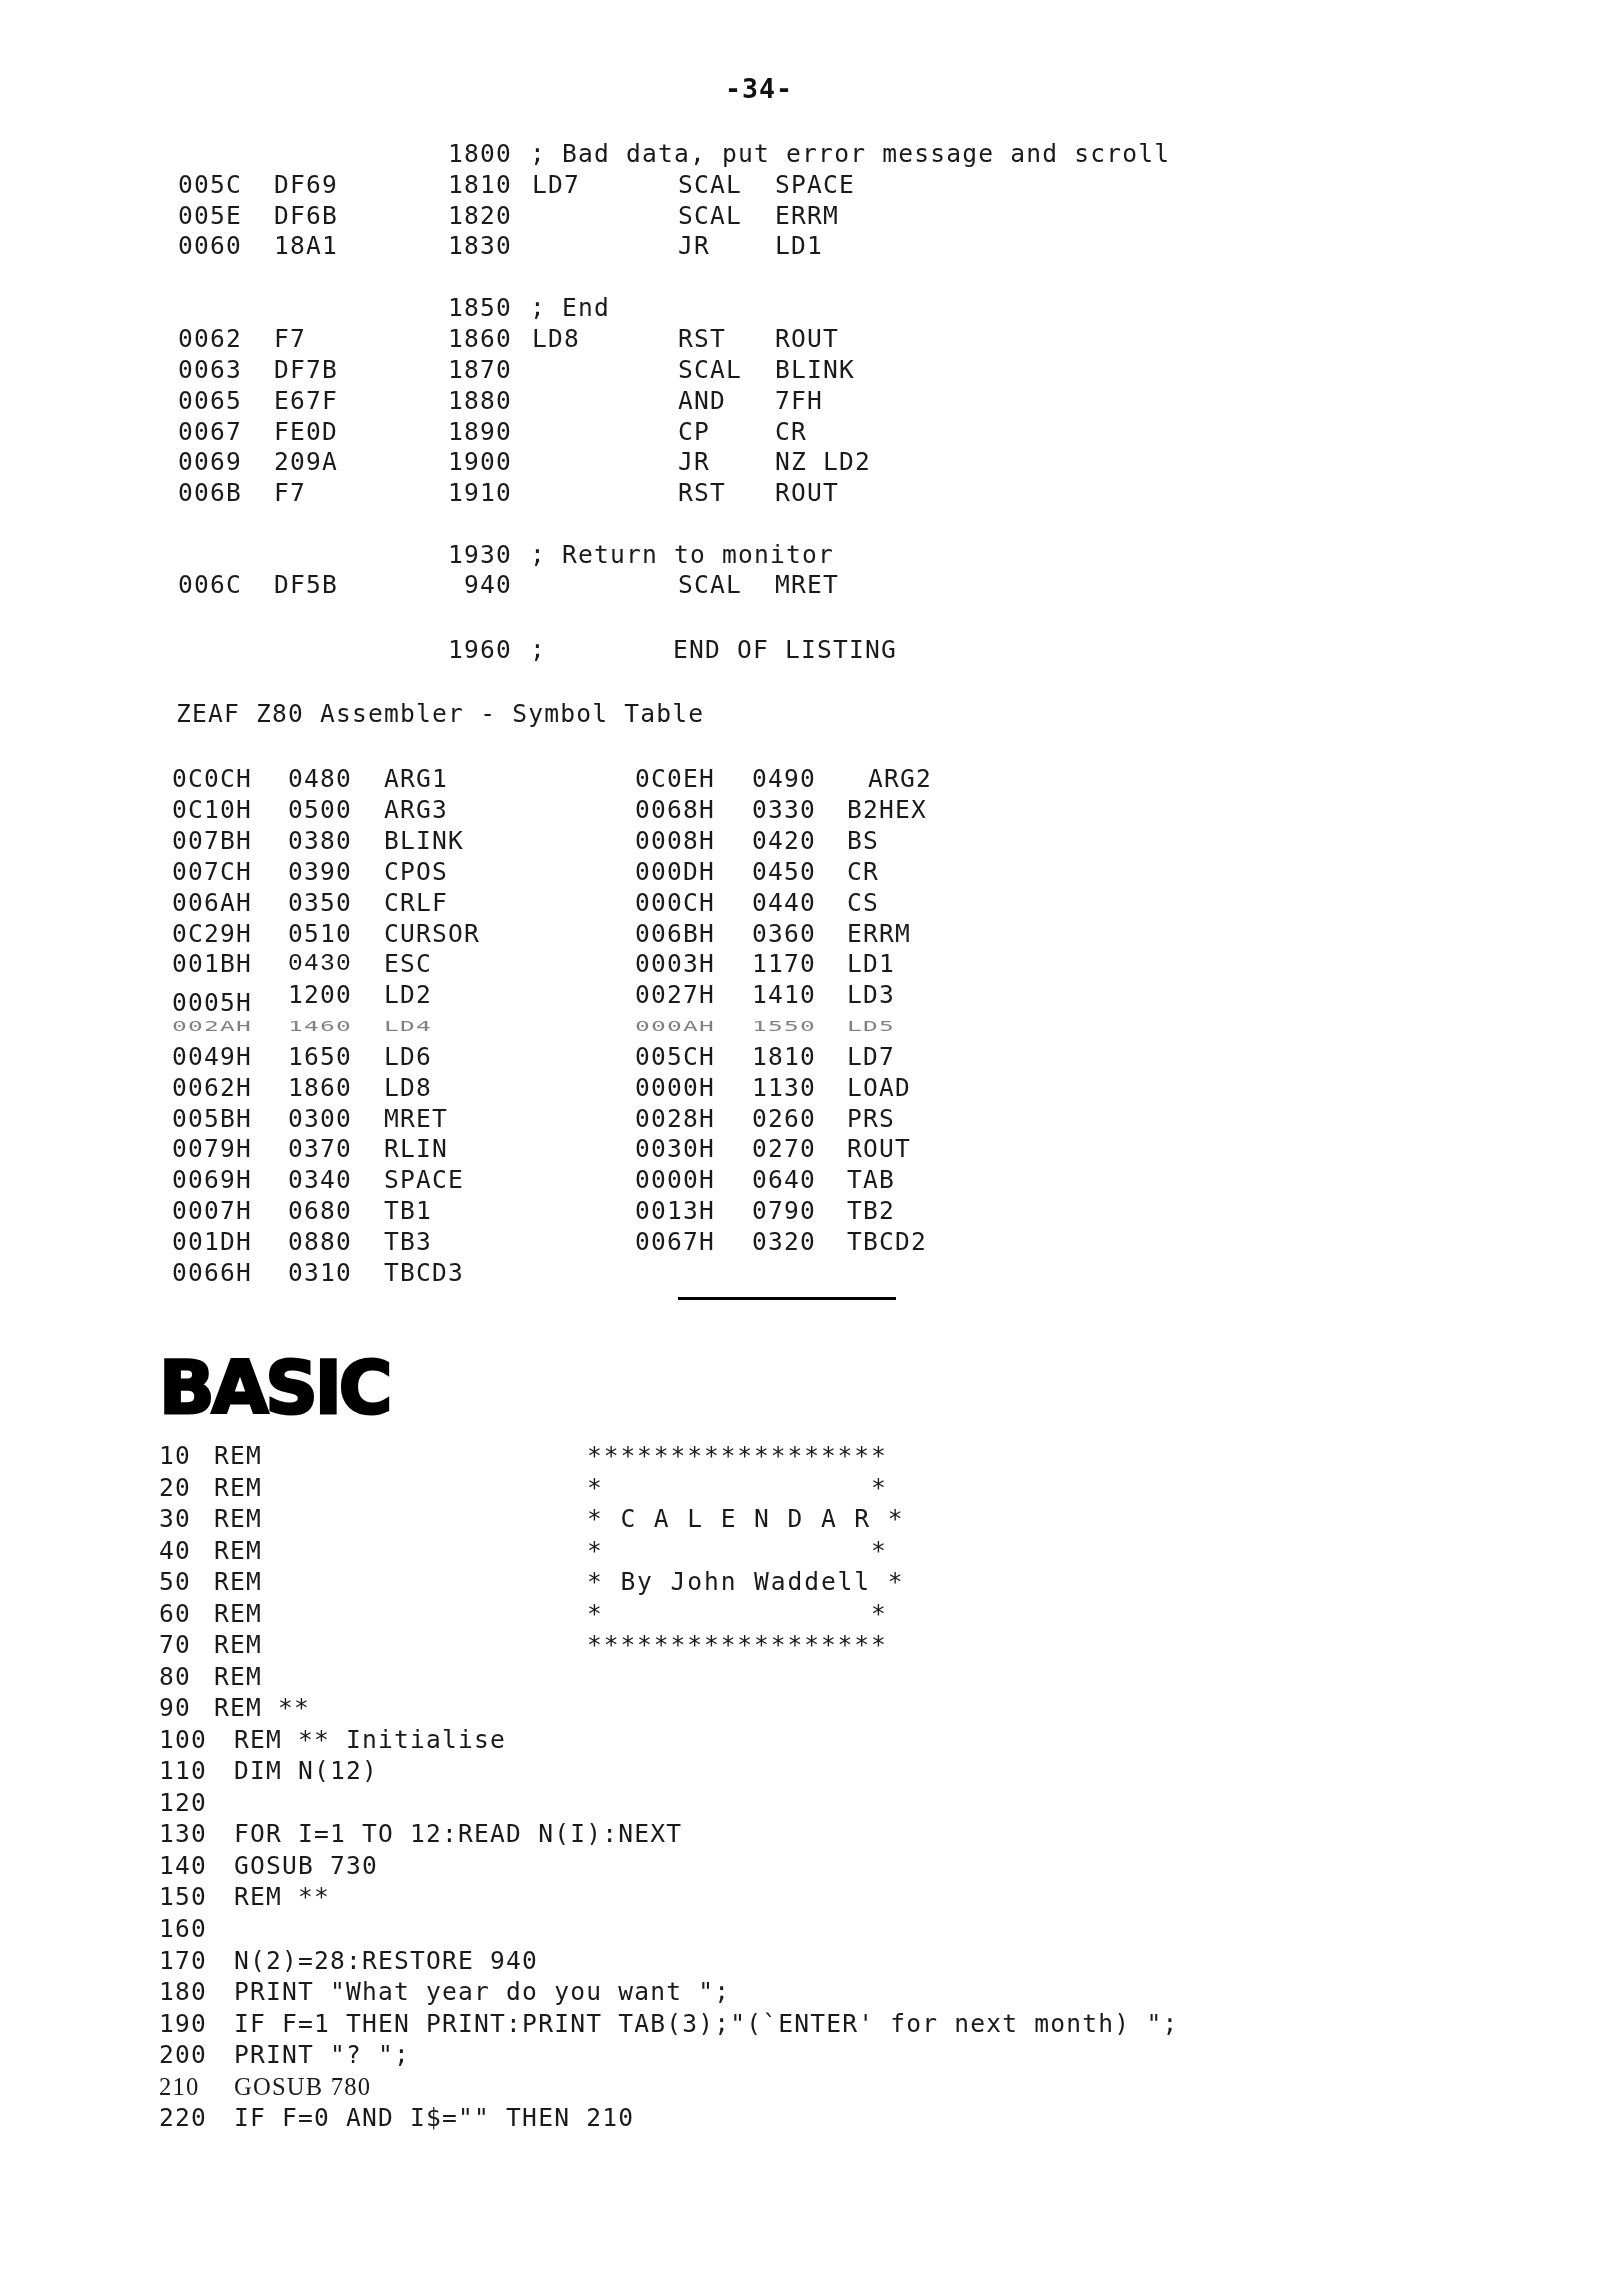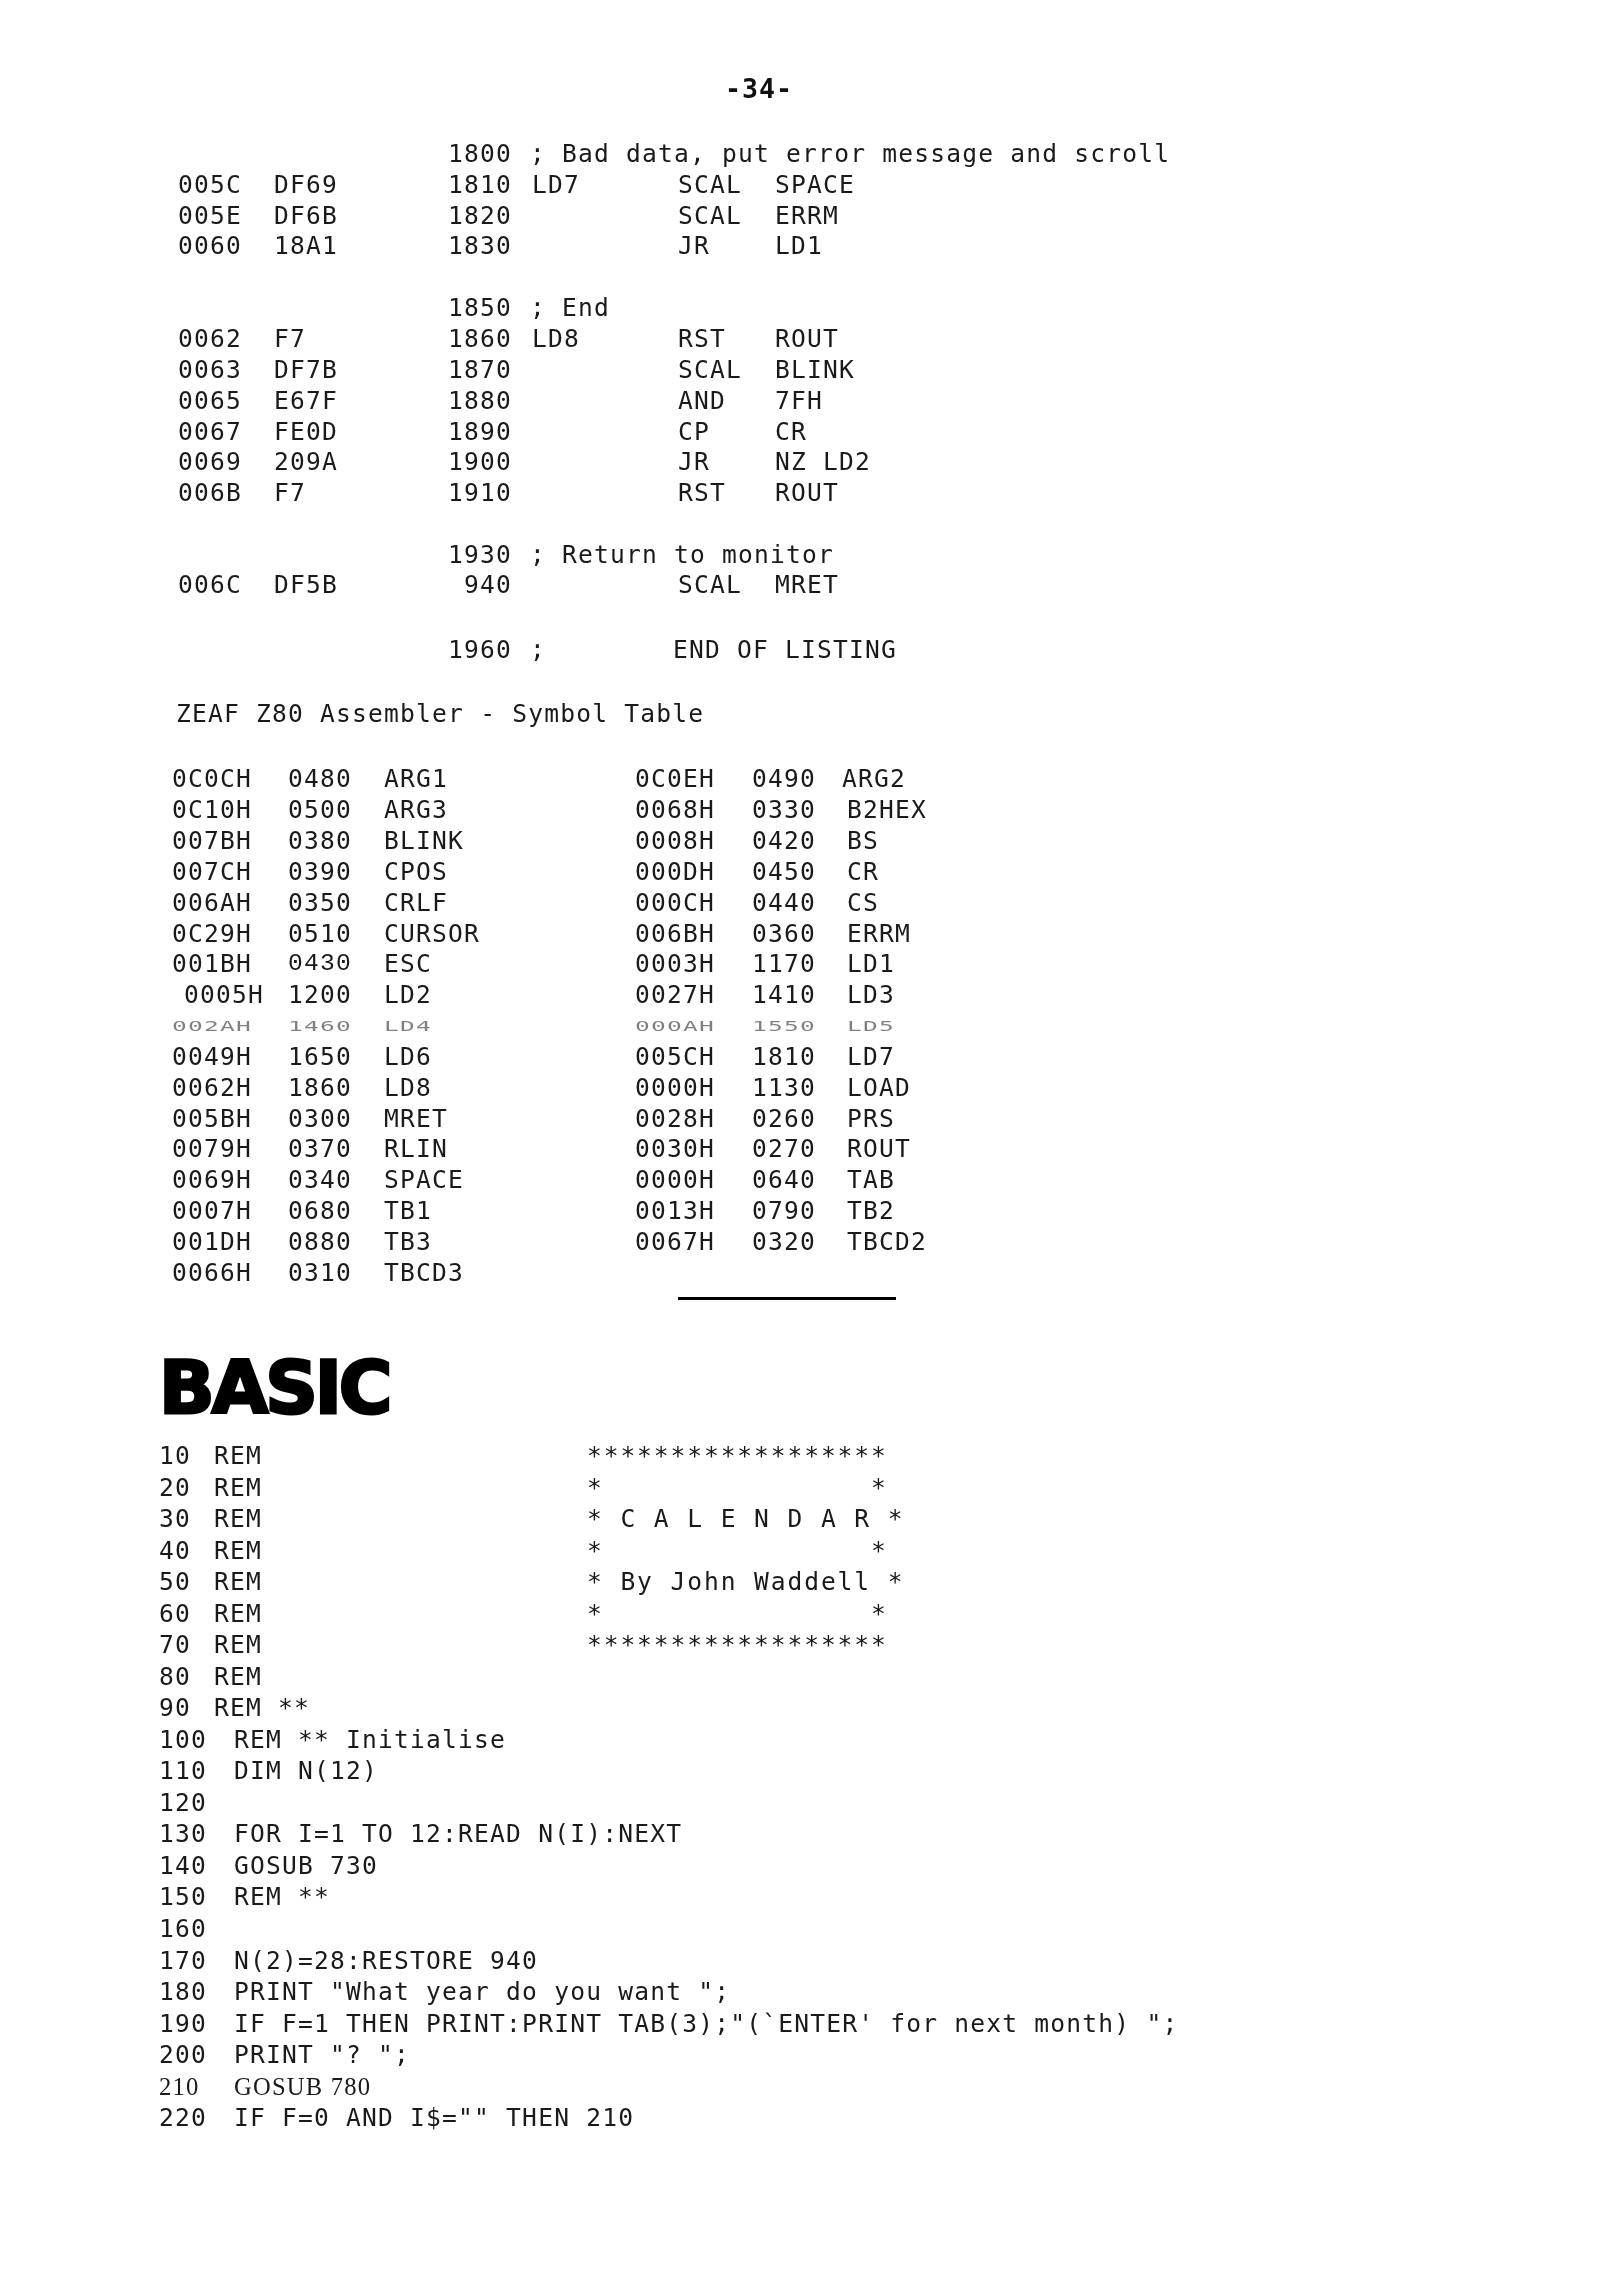--- a/index.html
+++ b/index.html
@@ -35,28 +35,28 @@
     <div class="row mono" style="left: 0px; top: 417px; width: 1623px;"><span class="c" style="left: 178px;">0067</span><span class="c" style="left: 274px;">FE0D</span><span class="c" style="left: 448px;">1890</span><span class="c" style="left: 678px;">CP</span><span class="c" style="left: 775px;">CR</span></div>
     <div class="row mono" style="left: 0px; top: 447px; width: 1623px;"><span class="c" style="left: 178px;">0069</span><span class="c" style="left: 274px;">209A</span><span class="c" style="left: 448px;">1900</span><span class="c" style="left: 678px;">JR</span><span class="c" style="left: 775px;">NZ LD2</span></div>
     <div class="row mono" style="left: 0px; top: 478px; width: 1623px;"><span class="c" style="left: 178px;">006B</span><span class="c" style="left: 274px;">F7</span><span class="c" style="left: 448px;">1910</span><span class="c" style="left: 678px;">RST</span><span class="c" style="left: 775px;">ROUT</span></div>
     <div class="row mono" style="left: 0px; top: 540px; width: 1623px;"><span class="c" style="left: 448px;">1930</span><span class="c" style="left: 530px;">; Return to monitor</span></div>
     <div class="row mono" style="left: 0px; top: 570px; width: 1623px;"><span class="c" style="left: 178px;">006C</span><span class="c" style="left: 274px;">DF5B</span><span class="c" style="left: 448px;"> 940</span><span class="c" style="left: 678px;">SCAL</span><span class="c" style="left: 775px;">MRET</span></div>
     <div class="row mono" style="left: 0px; top: 635px; width: 1623px;"><span class="c" style="left: 448px;">1960</span><span class="c" style="left: 530px;">;</span><span class="c" style="left: 673px;">END OF LISTING</span></div>
   </div>
 
 <div class="row mono" style="left:176px; top:699px;">ZEAF Z80 Assembler - Symbol Table</div>
 <div id="sym">
-    <div class="row mono" style="left: 0px; top: 764px; width: 1623px;"><span class="c" style="left: 172px;">0C0CH</span><span class="c" style="left: 288px;">0480</span><span class="c" style="left: 384px;">ARG1</span><span class="c" style="left: 635px;">0C0EH</span><span class="c" style="left: 752px;">0490</span><span class="c" style="left: 842px;">ARG2</span></div>
+    <div class="row mono" style="left: 0px; top: 764px; width: 1623px;"><span class="c" style="left: 172px;">0C0CH</span><span class="c" style="left: 288px;">0480</span><span class="c" style="left: 384px;">ARG1</span><span class="c" style="left: 635px;">0C0EH</span><span class="c" style="left: 752px;">0490</span><span class="c" style="left: 868px;">ARG2</span></div>
     <div class="row mono" style="left: 0px; top: 795px; width: 1623px;"><span class="c" style="left: 172px;">0C10H</span><span class="c" style="left: 288px;">0500</span><span class="c" style="left: 384px;">ARG3</span><span class="c" style="left: 635px;">0068H</span><span class="c" style="left: 752px;">0330</span><span class="c" style="left: 847px;">B2HEX</span></div>
     <div class="row mono" style="left: 0px; top: 826px; width: 1623px;"><span class="c" style="left: 172px;">007BH</span><span class="c" style="left: 288px;">0380</span><span class="c" style="left: 384px;">BLINK</span><span class="c" style="left: 635px;">0008H</span><span class="c" style="left: 752px;">0420</span><span class="c" style="left: 847px;">BS</span></div>
     <div class="row mono" style="left: 0px; top: 857px; width: 1623px;"><span class="c" style="left: 172px;">007CH</span><span class="c" style="left: 288px;">0390</span><span class="c" style="left: 384px;">CPOS</span><span class="c" style="left: 635px;">000DH</span><span class="c" style="left: 752px;">0450</span><span class="c" style="left: 847px;">CR</span></div>
     <div class="row mono" style="left: 0px; top: 888px; width: 1436px;"><span class="c" style="left: 172px;">006AH</span><span class="c" style="left: 288px;">0350</span><span class="c" style="left: 384px;">CRLF</span><span class="c" style="left: 635px;">000CH</span><span class="c" style="left: 752px;">0440</span><span class="c" style="left: 847px;">CS</span></div>
     <div class="row mono" style="left: 0px; top: 919px; width: 1623px;"><span class="c" style="left: 172px;">0C29H</span><span class="c" style="left: 288px;">0510</span><span class="c" style="left: 384px;">CURSOR</span><span class="c" style="left: 635px;">006BH</span><span class="c" style="left: 752px;">0360</span><span class="c" style="left: 847px;">ERRM</span></div>
     <div class="row mono" style="left: 0px; top: 949px; width: 1623px;"><span class="c" style="left: 172px;">001BH</span><span class="c" style="left: 288px; font-family: Liberation Mono, monospace;">0430</span><span class="c" style="left: 384px;">ESC</span><span class="c" style="left: 635px;">0003H</span><span class="c" style="left: 752px;">1170</span><span class="c" style="left: 847px;">LD1</span></div>
-    <div class="row mono" style="left: 0px; top: 980px; width: 1623px;"><span class="c" style="left: 184px;">0005H</span><span class="c" style="left: 288px;">1200</span><span class="c" style="left: 384px;">LD2</span><span class="c" style="left: 635px;">0027H</span><span class="c" style="left: 752px;">1410</span><span class="c" style="left: 847px;">LD3</span></div>
+    <div class="row mono" style="left: 0px; top: 980px; width: 1623px;"><span class="c" style="left: 172px; margin-top: 8px;">0005H</span><span class="c" style="left: 288px;">1200</span><span class="c" style="left: 384px;">LD2</span><span class="c" style="left: 635px;">0027H</span><span class="c" style="left: 752px;">1410</span><span class="c" style="left: 847px;">LD3</span></div>
     <div class="row mono faded" style="left: 0px; top: 1011px; width: 1623px;"><span class="c" style="left: 172px;">002AH</span><span class="c" style="left: 288px;">1460</span><span class="c" style="left: 384px;">LD4</span><span class="c" style="left: 635px;">000AH</span><span class="c" style="left: 752px;">1550</span><span class="c" style="left: 847px;">LD5</span></div>
     <div class="row mono" style="left: 0px; top: 1042px; width: 1623px;"><span class="c" style="left: 172px;">0049H</span><span class="c" style="left: 288px;">1650</span><span class="c" style="left: 384px;">LD6</span><span class="c" style="left: 635px;">005CH</span><span class="c" style="left: 752px;">1810</span><span class="c" style="left: 847px;">LD7</span></div>
     <div class="row mono" style="left: 0px; top: 1073px; width: 1623px;"><span class="c" style="left: 172px;">0062H</span><span class="c" style="left: 288px;">1860</span><span class="c" style="left: 384px;">LD8</span><span class="c" style="left: 635px;">0000H</span><span class="c" style="left: 752px;">1130</span><span class="c" style="left: 847px;">LOAD</span></div>
     <div class="row mono" style="left: 0px; top: 1104px; width: 1623px;"><span class="c" style="left: 172px;">005BH</span><span class="c" style="left: 288px;">0300</span><span class="c" style="left: 384px;">MRET</span><span class="c" style="left: 635px;">0028H</span><span class="c" style="left: 752px;">0260</span><span class="c" style="left: 847px;">PRS</span></div>
     <div class="row mono" style="left: 0px; top: 1134px; width: 1623px;"><span class="c" style="left: 172px;">0079H</span><span class="c" style="left: 288px;">0370</span><span class="c" style="left: 384px;">RLIN</span><span class="c" style="left: 635px;">0030H</span><span class="c" style="left: 752px;">0270</span><span class="c" style="left: 847px;">ROUT</span></div>
     <div class="row mono" style="left: 0px; top: 1165px; width: 1623px;"><span class="c" style="left: 172px;">0069H</span><span class="c" style="left: 288px;">0340</span><span class="c" style="left: 384px;">SPACE</span><span class="c" style="left: 635px;">0000H</span><span class="c" style="left: 752px;">0640</span><span class="c" style="left: 847px;">TAB</span></div>
     <div class="row mono" style="left: 0px; top: 1196px; width: 1558px;"><span class="c" style="left: 172px;">0007H</span><span class="c" style="left: 288px;">0680</span><span class="c" style="left: 384px;">TB1</span><span class="c" style="left: 635px;">0013H</span><span class="c" style="left: 752px;">0790</span><span class="c" style="left: 847px;">TB2</span></div>
     <div class="row mono" style="left: 0px; top: 1227px; width: 1623px;"><span class="c" style="left: 172px;">001DH</span><span class="c" style="left: 288px;">0880</span><span class="c" style="left: 384px;">TB3</span><span class="c" style="left: 635px;">0067H</span><span class="c" style="left: 752px;">0320</span><span class="c" style="left: 847px;">TBCD2</span></div>
     <div class="row mono" style="left: 0px; top: 1258px; width: 1623px;"><span class="c" style="left: 172px;">0066H</span><span class="c" style="left: 288px;">0310</span><span class="c" style="left: 384px;">TBCD3</span></div>
   </div>

